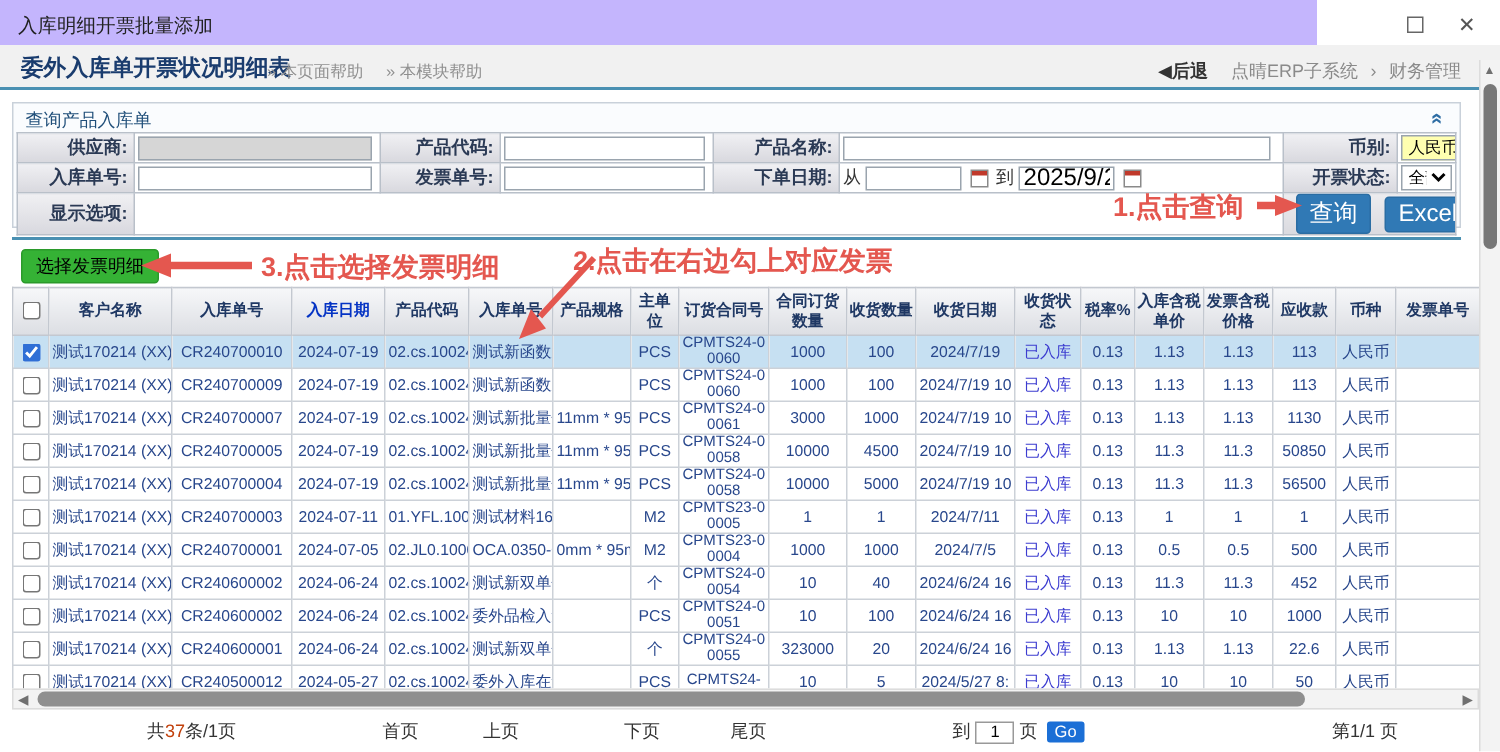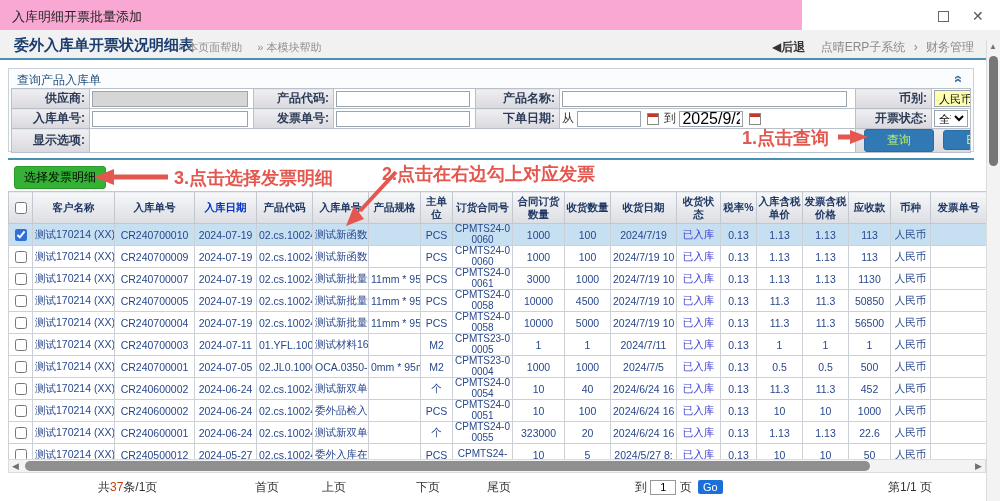--- a/index.html
+++ b/index.html
@@ -3,21 +3,21 @@
 <meta charset="utf-8">
 <style>
   * { box-sizing: border-box; }
   html,body { margin:0; padding:0; }
   body {
     width:1000px; height:501px; position:relative; overflow:hidden;
     background:#ffffff; font-family:"Liberation Sans","DejaVu Sans",sans-serif;
     font-size:12px; color:#333;
   }
   
-  .titlebar { position:absolute; top:0; left:0; width:802px; height:30px; background:#f9a8d4; }
+  .titlebar { position:absolute; top:0; left:0; width:878px; height:30px; background:#c4b5fd; }
   .titlebar .wtitle { position:absolute; left:12px; top:8px; font-size:13px; color:#222; }
   .winbtn { position:absolute; top:8px; color:#555; font-size:12px; cursor:default; }
   .maxbox { left:938px; width:11px; height:11px; border:1px solid #666; top:11px; }
   .closex { left:972px; top:8px; font-size:14px; }
   
   .pageheader { position:absolute; top:30px; left:0; width:1000px; height:30px;
     background:#f1f1f1; border-bottom:2px solid #4a90b2; }
   .ptitle { position:absolute; left:14px; top:6px; font-size:15px; font-weight:bold; color:#1a3c6e; }
   .phelp { position:absolute; left:178px; top:10px; font-size:11px; color:#909090; }
   .phelp span { margin-right:12px; cursor:pointer; }
@@ -39,22 +39,22 @@
     vertical-align:middle; font-family:inherit; }
   .in-full { width:98%; }
   .in-gray { width:98%; background:#d6d6d6; }
   .in-date { width:64px; }
   .qform select { height:17px; font-size:11px; border:1px solid #9aa4ae; vertical-align:middle; font-family:inherit; }
   .sel-currency { width:96px; background:#ffffb0; }
   .sel-status { width:100%; background:#fff; }
   .cal-icon { display:inline-block; width:12px; height:12px; border:1px solid #8a8a8a; background:#fff;
     vertical-align:middle; margin:0 2px; position:relative; cursor:pointer; }
   .cal-icon::before { content:""; position:absolute; top:0; left:0; right:0; height:3px; background:#c0392b; }
-  .btn { display:inline-block; background:#3079b5; color:#bef264; border:1px solid #2a6da3;
-    border-radius:3px; font-size:12px; padding:2px 22px; margin-left:6px; cursor:pointer; font-family:inherit; }
+  .btn { display:inline-block; background:#3079b5; color:#ffffff; border:1px solid #2a6da3;
+    border-radius:3px; font-size:16px; padding:2px 8px; margin-left:6px; cursor:pointer; font-family:inherit; }
   
   .divider2 { position:absolute; top:158px; left:8px; width:966px; height:2px; background:#4a90b2; }
   .btn-green { position:absolute; top:166px; left:14px; background:#35b235; color:#000000;
     border:1px solid #2b9a2b; border-radius:3px; font-size:12px; padding:2px 9px; cursor:pointer; font-family:inherit; }
   
   .dtable { position:absolute; top:191px; left:8px; width:978px; height:268px; overflow:hidden; }
   table.grid { border-collapse:collapse; table-layout:fixed; width:978px; font-size:10.5px;padding-left:16px; }
   .grid th { border:1px solid #c3c8d0; background:linear-gradient(#f6f7f9,#dcdee3);
     color:#1f3864; font-weight:bold; height:32px; padding:0 1px; line-height:1.2; overflow:hidden; }
   .grid th.sorted { color:#0433c4; }

